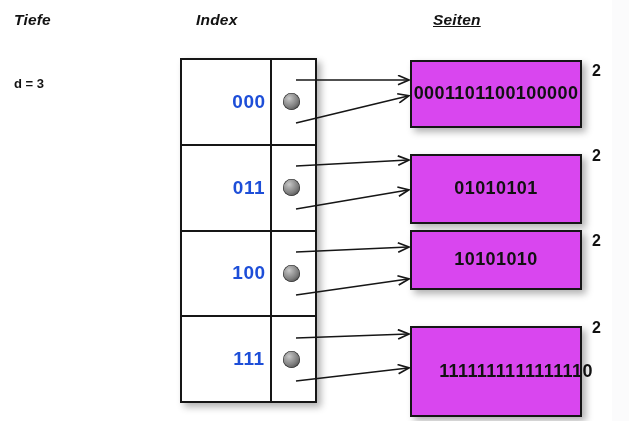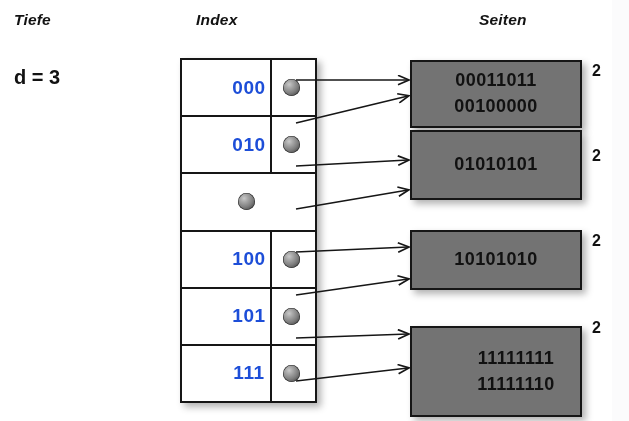--- a/index.html
+++ b/index.html
@@ -36,26 +36,26 @@
     position: absolute;
     font-style: italic;
     font-weight: 700;
     font-size: 15.5px;
     color: #121212;
     letter-spacing: 0.2px;
     white-space: nowrap;
   }
   #hd-tiefe  { left: 14px;  top: 11px; }
   #hd-index  { left: 196px; top: 11px; }
-  #hd-seiten { left: 479px; top: 11px; }
+  #hd-seiten { left: 433px; top: 11px; text-decoration: underline; }
 
   .depth-label {
     position: absolute;
-    left: 14px; top: 66px;
-    font-size: 20px;
+    left: 14px; top: 76px;
+    font-size: 13px;
     font-weight: 600;
     color: #121212;
     white-space: nowrap;
   }
 
   
   #index-table {
     position: absolute;
     left: 180px;
     top: 58px;
@@ -106,31 +106,31 @@
     box-shadow: 0 0 0 0.6px #2a2a2a inset;
     position: relative;
     left: -2px;
   }
 
   
   .page-box {
     position: absolute;
     left: 410px;
     width: 172px;
-    background: #737373;
+    background: #d946ef;
     border: 2.5px solid #161616;
     box-sizing: border-box;
     box-shadow: 4px 4px 7px rgba(0,0,0,0.30);
     display: flex;
-    flex-direction: column;
+    flex-direction: row;
     align-items: center;
     justify-content: center;
   }
   #page-box-0 { top: 60px;  height: 68px; }
-  #page-box-1 { top: 130px; height: 70px; }
+  #page-box-1 { top: 154px; height: 70px; }
   #page-box-2 { top: 230px; height: 60px; }
   #page-box-3 { top: 326px; height: 91px; padding-left: 40px; }
 
   .page-line {
     font-size: 18px;
     font-weight: 600;
     color: #111111;
     letter-spacing: 0.4px;
     line-height: 1.42;
     white-space: nowrap;
@@ -172,46 +172,35 @@
   <div id="index-table">
 
     <div class="index-row">
       <div class="index-key">000</div>
       <div class="index-ptr">
         <span class="bullet"></span>
       </div>
     </div>
 
 
-    <div class="index-row">
-      <div class="index-key">010</div>
-      <div class="index-ptr">
-        <span class="bullet"></span>
-      </div>
-    </div>
-
-    <div class="index-row">
+
+    <div class="index-row">
+      <div class="index-key">011</div>
       <div class="index-ptr">
         <span class="bullet"></span>
       </div>
     </div>
 
     <div class="index-row">
       <div class="index-key">100</div>
       <div class="index-ptr">
         <span class="bullet"></span>
       </div>
     </div>
 
-    <div class="index-row">
-      <div class="index-key">101</div>
-      <div class="index-ptr">
-        <span class="bullet"></span>
-      </div>
-    </div>
 
 
     <div class="index-row">
       <div class="index-key">111</div>
       <div class="index-ptr">
         <span class="bullet"></span>
       </div>
     </div>
 
   </div>

